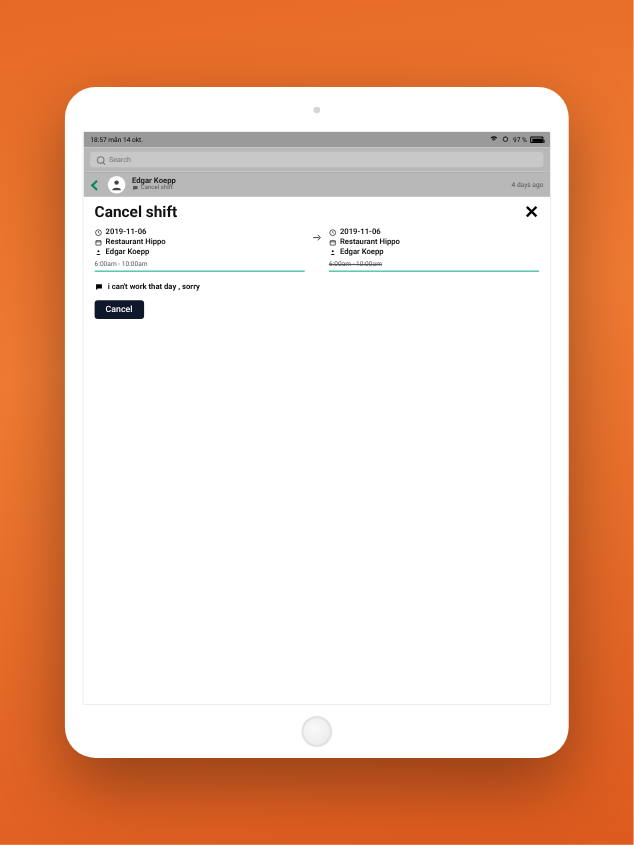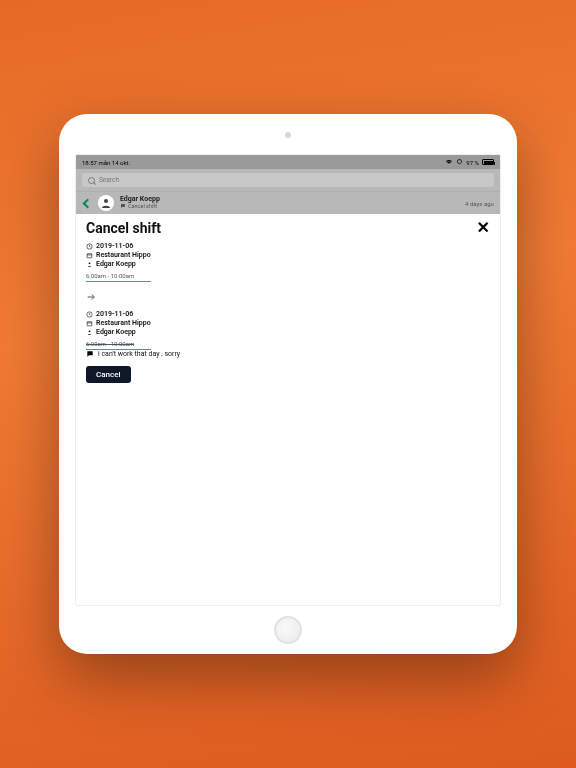--- a/index.html
+++ b/index.html
@@ -8,21 +8,21 @@
     width: 576px;
     height: 768px;
     background: linear-gradient(170deg, #e56a26 0%, #f07b33 40%, #dc5a1e 100%);
     display: flex;
     align-items: center;
     justify-content: center;
   }
 
   .tablet {
     width: 458px;
-    height: 540px;
+    height: 610px;
     background: #ffffff;
     border-radius: 28px;
     box-shadow: 0 24px 60px rgba(0,0,0,0.35);
     position: relative;
     overflow: hidden;
   }
 
   .camera {
     position: absolute;
     top: 18px;
@@ -149,21 +149,20 @@
   }
   .close-x {
     font-size: 16px; font-weight: 900; color: #000; line-height: 1; cursor: pointer;
   }
 
   .info-cols {
     display: flex;
     align-items: flex-start;
     gap: 6px;
     margin-top: 2px;
-    flex-direction: column;
   }
   .info-col {
     flex: 1;
     min-width: 0;
   }
   .arrow-mid {
     padding-top: 4px;
     font-size: 9px;
     color: #333;
   }
@@ -185,22 +184,22 @@
     padding-bottom: 2px;
     margin-top: 4px;
   }
   .time-line.strike { text-decoration: line-through; }
 
   .comment-row {
     display: flex;
     gap: 4px;
     font-size: 7px;
     color: #111;
-    margin-top: 0;
-    font-weight: 400;
+    margin-top: 10px;
+    font-weight: 700;
   }
   .comment-row .ic { width: 8px; height: 8px; }
   .comment-row .ic svg { width: 8px; height: 8px; }
 
   .cancel-btn {
     display: inline-block;
     margin-top: 8px;
     background: #0f172a;
     color: #fff;
     font-size: 8px;

